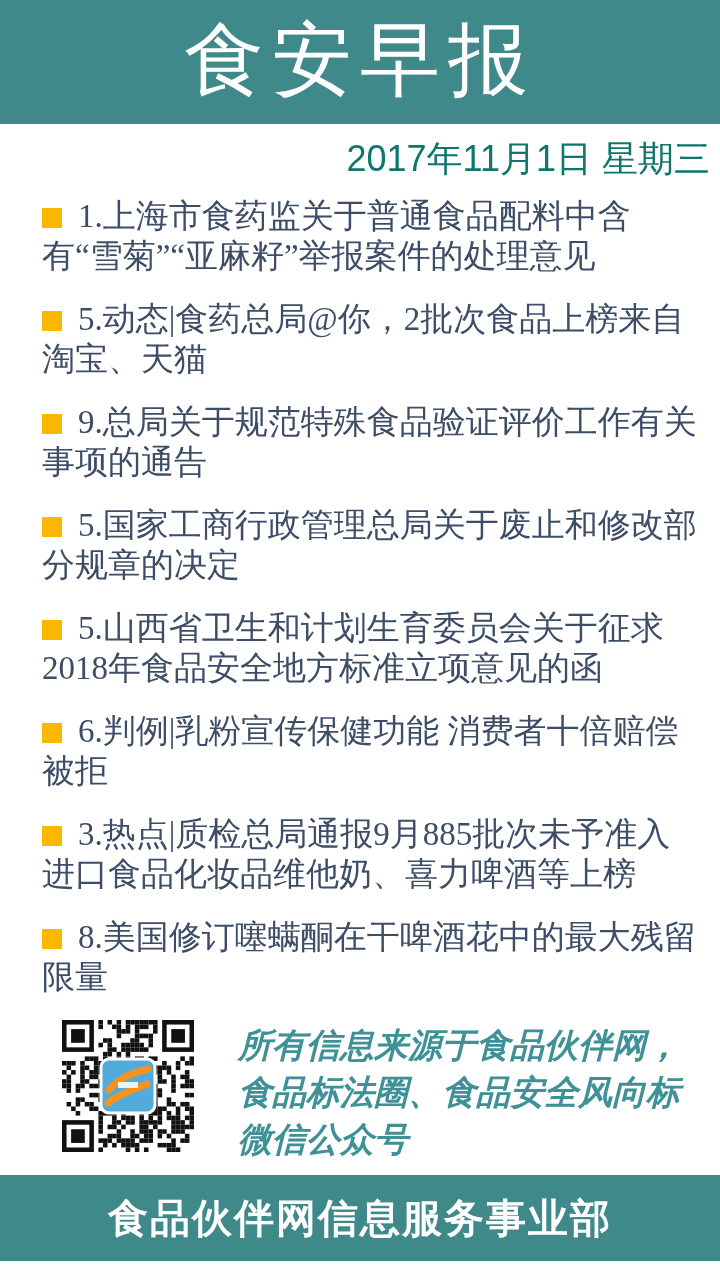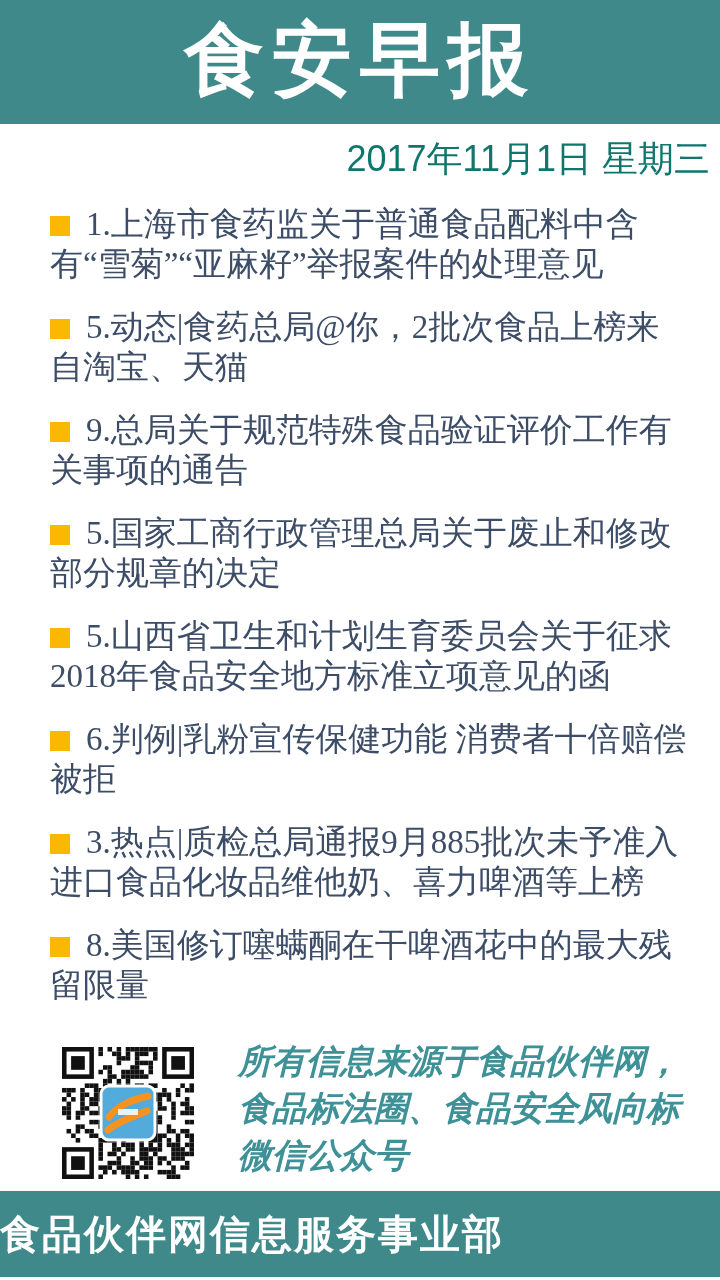--- a/index.html
+++ b/index.html
@@ -9,67 +9,67 @@
     -webkit-font-smoothing:antialiased;
   }
   .page{width:720px;height:1280px;display:flex;flex-direction:column;}
 
   
   .header{
     height:124px;background:#40898B;flex:0 0 auto;
     display:flex;align-items:center;justify-content:center;
   }
   .header .title{
-    color:#ffffff;font-size:80px;font-weight:700;letter-spacing:8px;
+    color:#ffffff;font-size:80px;font-weight:400;letter-spacing:8px;
     margin:0;line-height:1;font-family:"Liberation Sans",sans-serif;
     transform:translateY(-2px);
   }
 
   
   .date-row{
     height:70px;flex:0 0 auto;
     display:flex;align-items:center;justify-content:flex-end;
     padding-right:10px;box-sizing:border-box;
   }
   .date-row .date-text{
     color:#0f766e;font-size:36px;line-height:1;
   }
 
   
   .news-list{
-    list-style:none;margin:8px;padding:2px 20px 0 42px;flex:0 0 auto;
+    list-style:none;margin:0;padding:2px 20px 0 42px;flex:0 0 auto;
   }
   .news-item{
     font-family:"Liberation Serif","DejaVu Serif",serif;
     font-size:33px;line-height:40px;color:#3D4D68;
     margin:0 0 23px 0;text-align:left;
   }
   .bullet{
     display:inline-block;width:20px;height:20px;background:#FAB900;
     margin-right:16px;transform:translateY(1px);
   }
 
   
   .qr-row{
-    flex:0 0 auto;display:flex;align-items:flex-end;
+    flex:0 0 auto;display:flex;align-items:flex-start;
     padding-left:62px;box-sizing:border-box;
   }
   .qr-box{width:132px;height:132px;flex:0 0 auto;}
   .qr-caption{
     margin-left:44px;width:468px;
     color:#3E9196;font-size:34px;line-height:47px;
     font-style:italic;font-weight:600;
     font-family:"Liberation Serif","DejaVu Serif",serif;
     padding-top:2px;
   }
 
   
   .footer{
     margin-top:12px;height:86px;background:#40898B;flex:0 0 auto;
-    display:flex;align-items:center;
+    display:flex;align-items:center;justify-content:center;
   }
   .footer .footer-text{
     color:#ffffff;font-size:40px;font-weight:bold;letter-spacing:2px;
   }
   .bottom-strip{flex:1 1 auto;background:#fdfefe;}
 </style>
 </head>
 <body>
 
 <div class="page">

